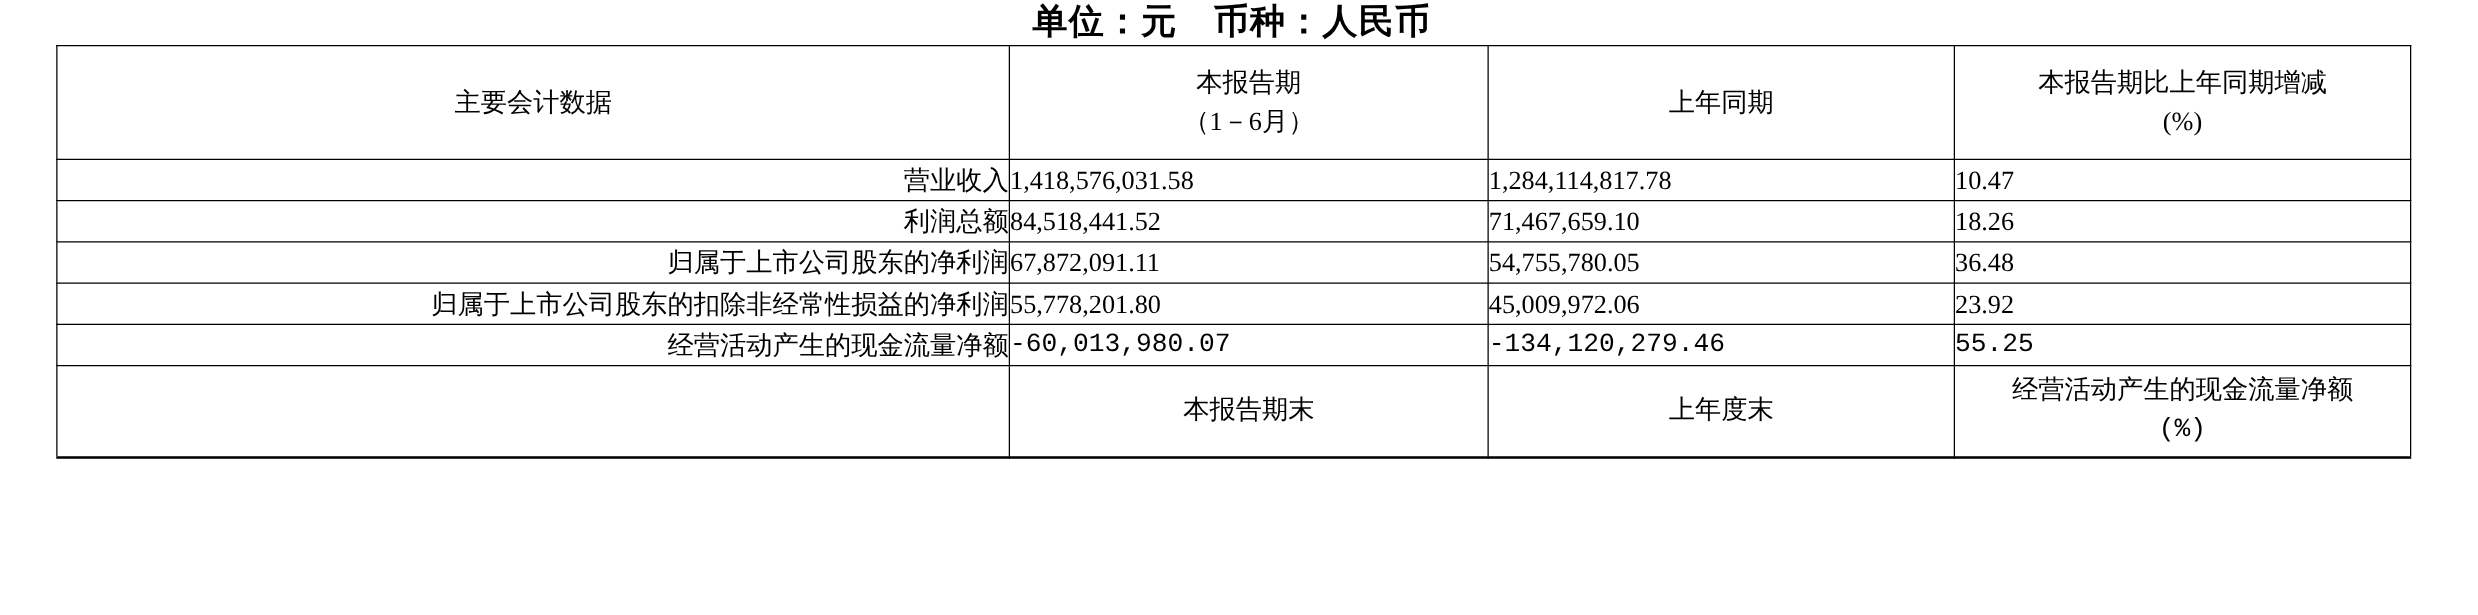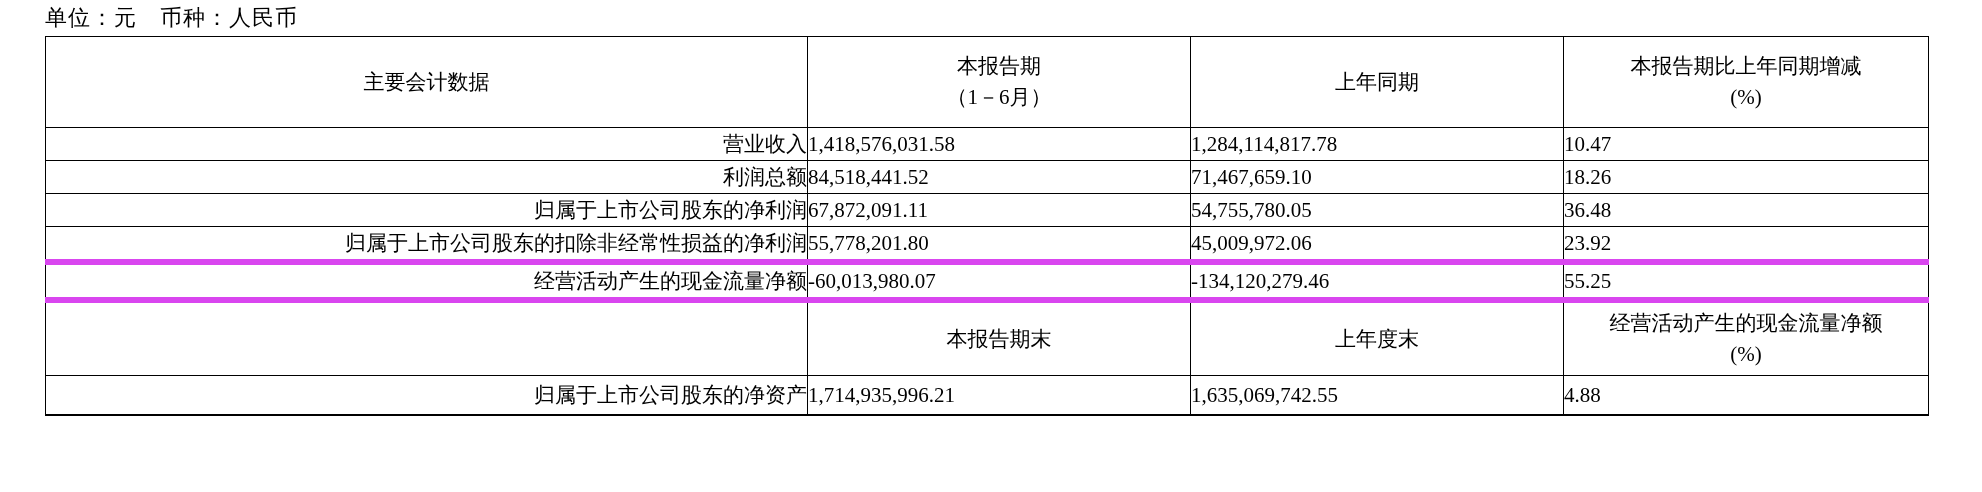--- a/index.html
+++ b/index.html
@@ -11,25 +11,26 @@
   }
   .page {
     position: relative;
     width: 1982px;
     height: 492px;
     box-sizing: border-box;
     padding: 4px 54px 0 45px;
     overflow: hidden;
   }
   .unit-note {
-    text-align: left;
-    font-size: 22px;
+    text-align: center;
+    font-size: 28px;
     line-height: 28px;
     padding: 0 2px 4px 0;
     letter-spacing: 1px;
+    font-weight: bold;
   }
   table.acct {
     border-collapse: collapse;
     width: 1883px;
     table-layout: fixed;
     border: 1px solid #000;
     border-bottom: 2px solid #000;
   }
   col.c1 { width: 762px; }
   col.c2 { width: 383px; }
@@ -43,21 +44,21 @@
     vertical-align: middle;
     overflow: hidden;
     white-space: nowrap;
   }
   tr.hdr1 th { height: 90px; text-align: center; line-height: 31px; }
   tr.hdr2 td { height: 72px; text-align: center; line-height: 31px; }
   tr.dataRow td { height: 32px; }
   tr.pointRow td { height: 38px; }
   td.label { text-align: right;  padding-left: 9px; }
   td.num   { text-align: left; padding-right: 15px; }
-  tr.thickTop td { border-top: 6px solid #d946ef; }
+  tr.thickTop td { border-top: 1px solid #d946ef; font-family: Liberation Mono, monospace; }
   .hline { display: block; }
 </style>
 </head>
 <body>
 
 <div class="page">
 
   <div class="unit-note">单位：元　币种：人民币</div>
 
   <table class="acct">
@@ -120,23 +121,17 @@
       <tr class="hdr2 thickTop">
         <td></td>
         <td>本报告期末</td>
         <td>上年度末</td>
         <td>
           <span class="hline">经营活动产生的现金流量净额</span>
           <span class="hline">(%)</span>
         </td>
       </tr>
 
-      <tr class="pointRow">
-        <td class="label">归属于上市公司股东的净资产</td>
-        <td class="num">1,714,935,996.21</td>
-        <td class="num">1,635,069,742.55</td>
-        <td class="num">4.88</td>
-      </tr>
 
 
     </tbody>
   </table>
 </div>
 
 </body></html>

